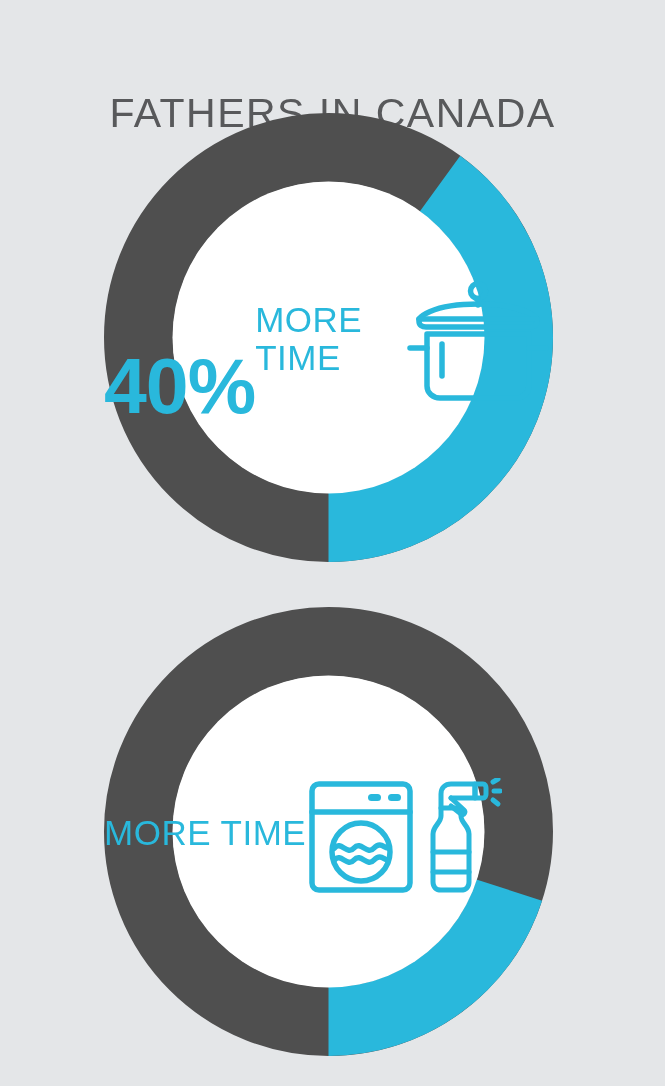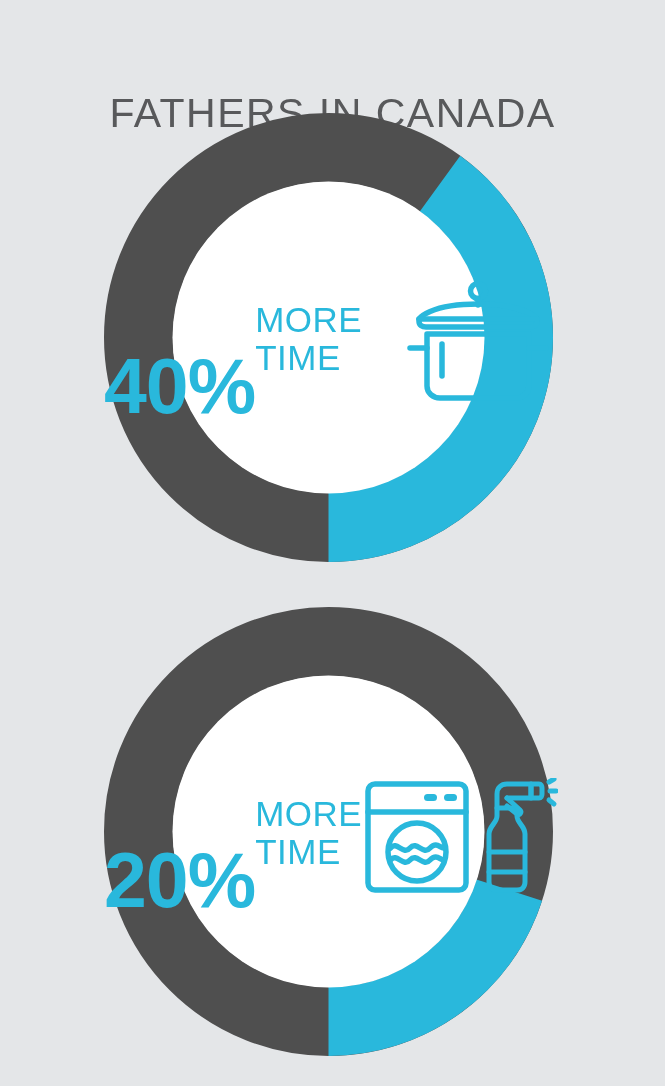--- a/index.html
+++ b/index.html
@@ -146,21 +146,20 @@
   <div class="donut-block" id="donut-block-2">
 
     <svg class="donut-svg" viewBox="0 0 449 449">
       <circle cx="224.5" cy="224.5" r="190" fill="none" stroke="#4F4F4F" stroke-width="69"></circle>
 
       <circle cx="224.5" cy="224.5" r="190" fill="none" stroke="#29B8DC" stroke-width="69" stroke-dasharray="238.76 955.04" transform="rotate(-90 224.5 224.5) scale(-1,1) translate(-449,0)"></circle>
       <circle cx="224.5" cy="224.5" r="156" fill="#FFFFFF"></circle>
     </svg>
 
     <div class="donut-inner">
-      <div class="stat-percent">20%</div>
       <div class="stat-label">MORE TIME</div>
 
       <div class="icon-wrap">
 
         <svg width="110" height="116" viewBox="0 0 110 116">
           <g fill="none" stroke="#29B8DC" stroke-width="5.5" stroke-linecap="round" stroke-linejoin="round">
             <rect x="6" y="6" width="98" height="106" rx="7"></rect>
             <path d="M6 34 L104 34"></path>
 
             <rect x="62" y="16" width="13" height="7" rx="3.5" fill="#29B8DC" stroke="none"></rect>

